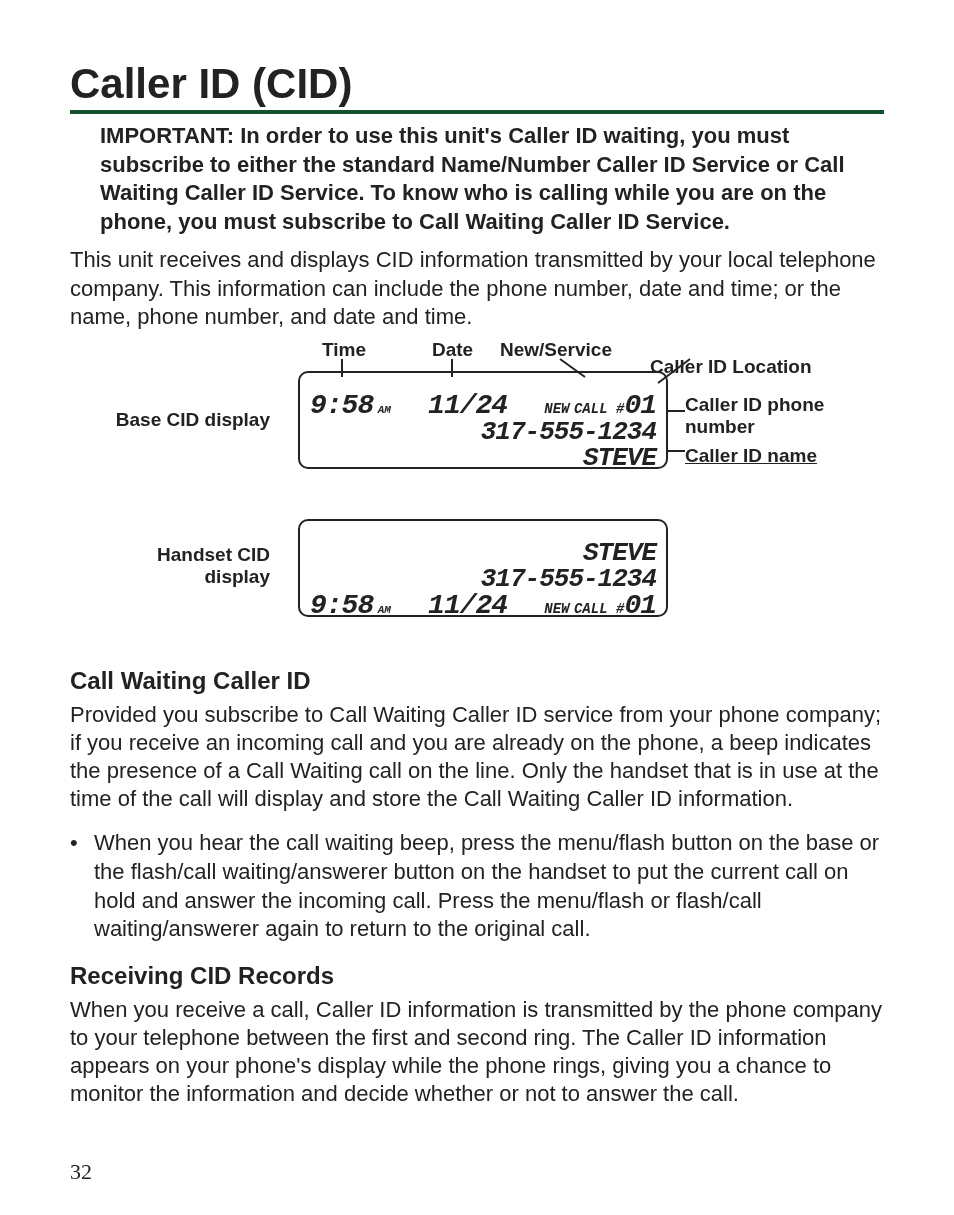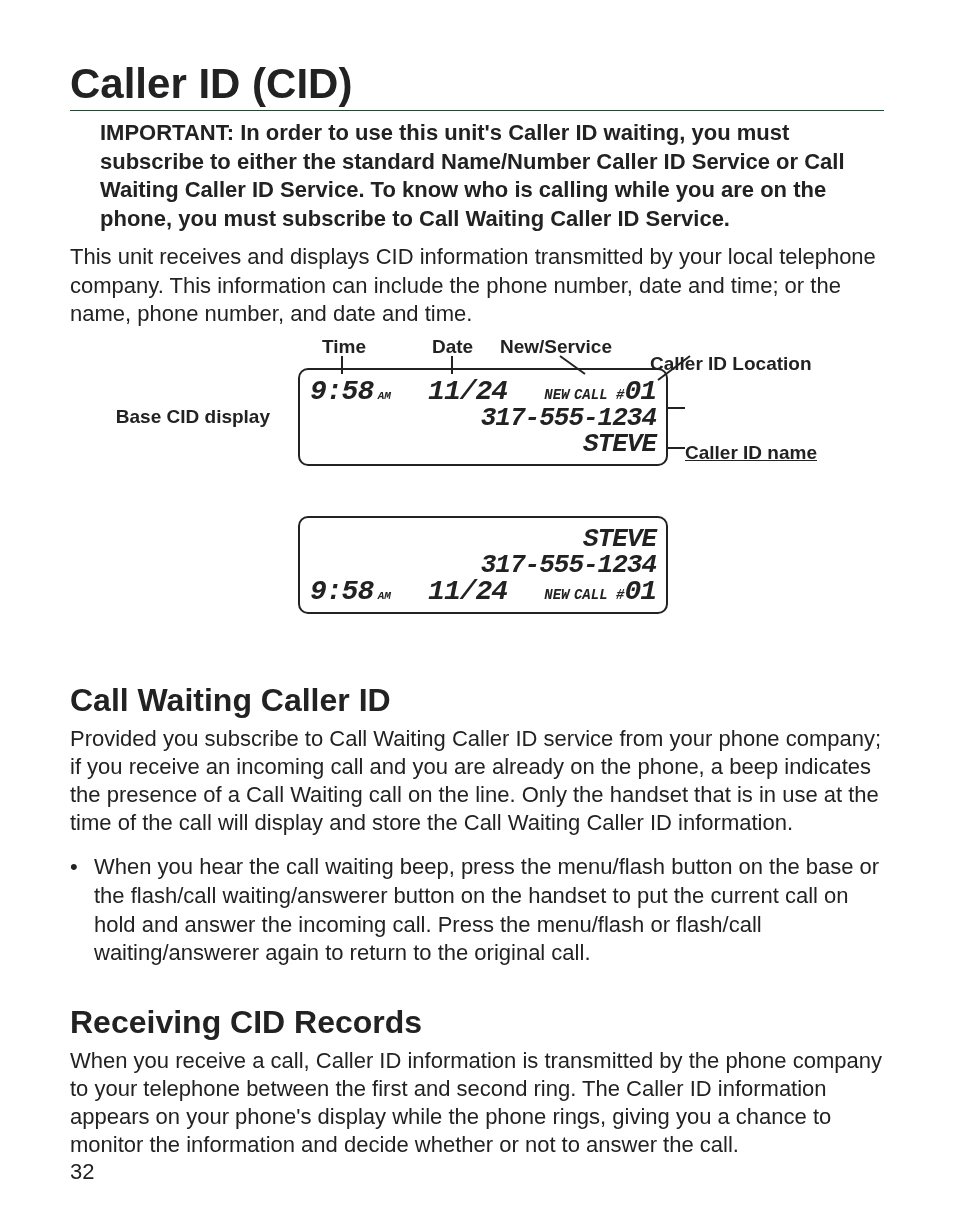--- a/index.html
+++ b/index.html
@@ -8,21 +8,21 @@
     height: 1215px;
     background: #fff;
     padding: 60px 70px 40px 70px;
     font-family: Arial, Helvetica, sans-serif;
     color: #222;
     position: relative;
   }
   .page-title {
     font-size: 42px;
     font-weight: 700;
-    border-bottom: 1px solid #14532d;
+    border-bottom: 4px solid #14532d;
     padding-bottom: 2px;
     margin-bottom: 8px;
   }
   .important-box {
     padding: 0 8px 0 30px;
     font-size: 22px;
     font-weight: 700;
     line-height: 1.3;
     margin-bottom: 10px;
   }
@@ -45,42 +45,42 @@
     font-weight: 700;
     text-align: left;
     line-height: 1.15;
   }
   .lcd-box {
     position: absolute;
     border: 2px solid #222;
     border-radius: 10px;
     width: 370px;
     height: 98px;
-    padding: 6px 10px;
+    padding: 17px 10px;
   }
   .seg {
     font-family: 'Courier New', monospace;
     font-style: italic;
     font-weight: 600;
     letter-spacing: -1px;
     color: #222;
   }
   .seg-large { font-size: 28px; }
   .seg-med   { font-size: 26px; }
   .seg-small { font-size: 14px; font-style: italic; letter-spacing: 0; }
   .seg-tiny  { font-size: 11px; font-style: italic; letter-spacing: 0; }
 
   .lcd-row { display:flex; align-items:flex-end; }
 
   svg.leader { position:absolute; top:0; left:0; overflow:visible; }
 
   .section-title {
-    font-size: 32px;
+    font-size: 24px;
     font-weight: 700;
-    margin-top: 36px;
+    margin-top: 18px;
     margin-bottom: 6px;
   }
   ul.bullets { list-style: none; padding-left: 0; margin-top:16px; }
   ul.bullets li {
     font-size: 22px;
     line-height: 1.3;
     padding-left: 24px;
     position: relative;
   }
   ul.bullets li::before {
@@ -88,40 +88,45 @@
     position: absolute;
     left: 0;
     top: 0;
     font-size: 22px;
   }
   .page-num {
     position: absolute;
     bottom: 30px;
     left: 70px;
     font-size: 22px;
+    font-family: Liberation Serif, serif;
   }
 </style>
 </head>
 <body>
 
 <h1 class="page-title">Caller ID (CID)</h1>
 
 <div class="important-box">IMPORTANT: In order to use this unit's Caller ID waiting, you must subscribe to either the standard Name/Number Caller ID Service or Call Waiting Caller ID Service. To know who is calling while you are on the phone, you must subscribe to Call Waiting Caller ID Service.</div>
 
 <p class="body-text">This unit receives and displays CID information transmitted by your local telephone company. This information can include the phone number, date and time; or the name, phone number, and date and time.</p>
 
 <div class="diagram">
 
   <div class="diag-label" style="left:252px; top:0;">Time</div>
   <div class="diag-label" style="left:362px; top:0;">Date</div>
   <div class="diag-label" style="left:430px; top:0;">New/Service</div>
   <div class="diag-label" style="left:580px; top:17px; width:170px;">Caller ID Location</div>
 
   <div class="diag-label" style="left:30px; top:70px; width:170px; text-align:right;">Base CID display</div>
+  <div class="diag-label" style="left:30px; top:205px; width:170px; text-align:right;">
+    <span>Handset CID display</span>
+  </div>
 
+  <div class="diag-label" style="left:615px; top:55px; width:160px;">Caller ID phone number</div>
   <div class="diag-label" style="left:615px; top:106px; width:160px;text-decoration:underline;">Caller ID name</div>
 
   <div class="lcd-box" style="left:228px; top:32px;">
     <div class="lcd-row" style="justify-content:space-between;">
       <div>
         <span class="seg seg-large">9:58</span>
         <span class="seg seg-tiny">AM</span>
       </div>
       <span class="seg seg-large">11/24</span>
       <div>

